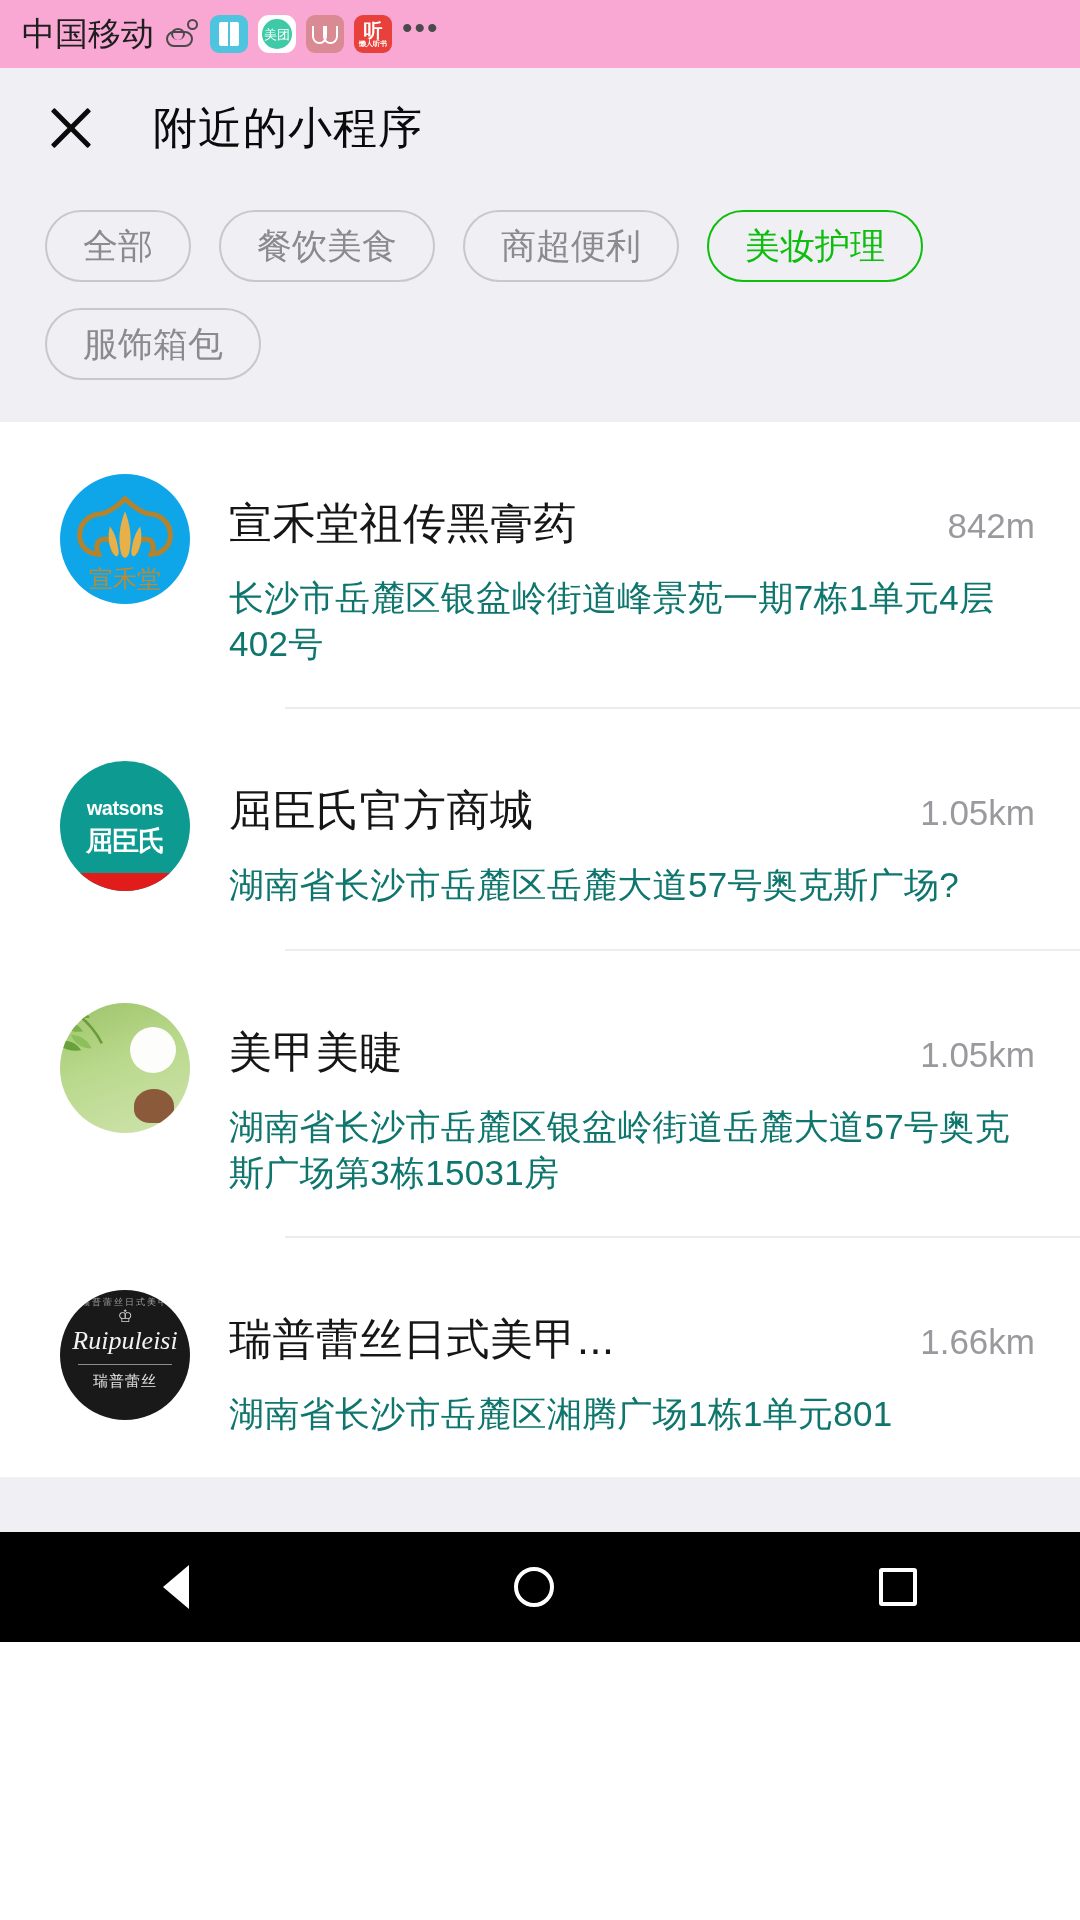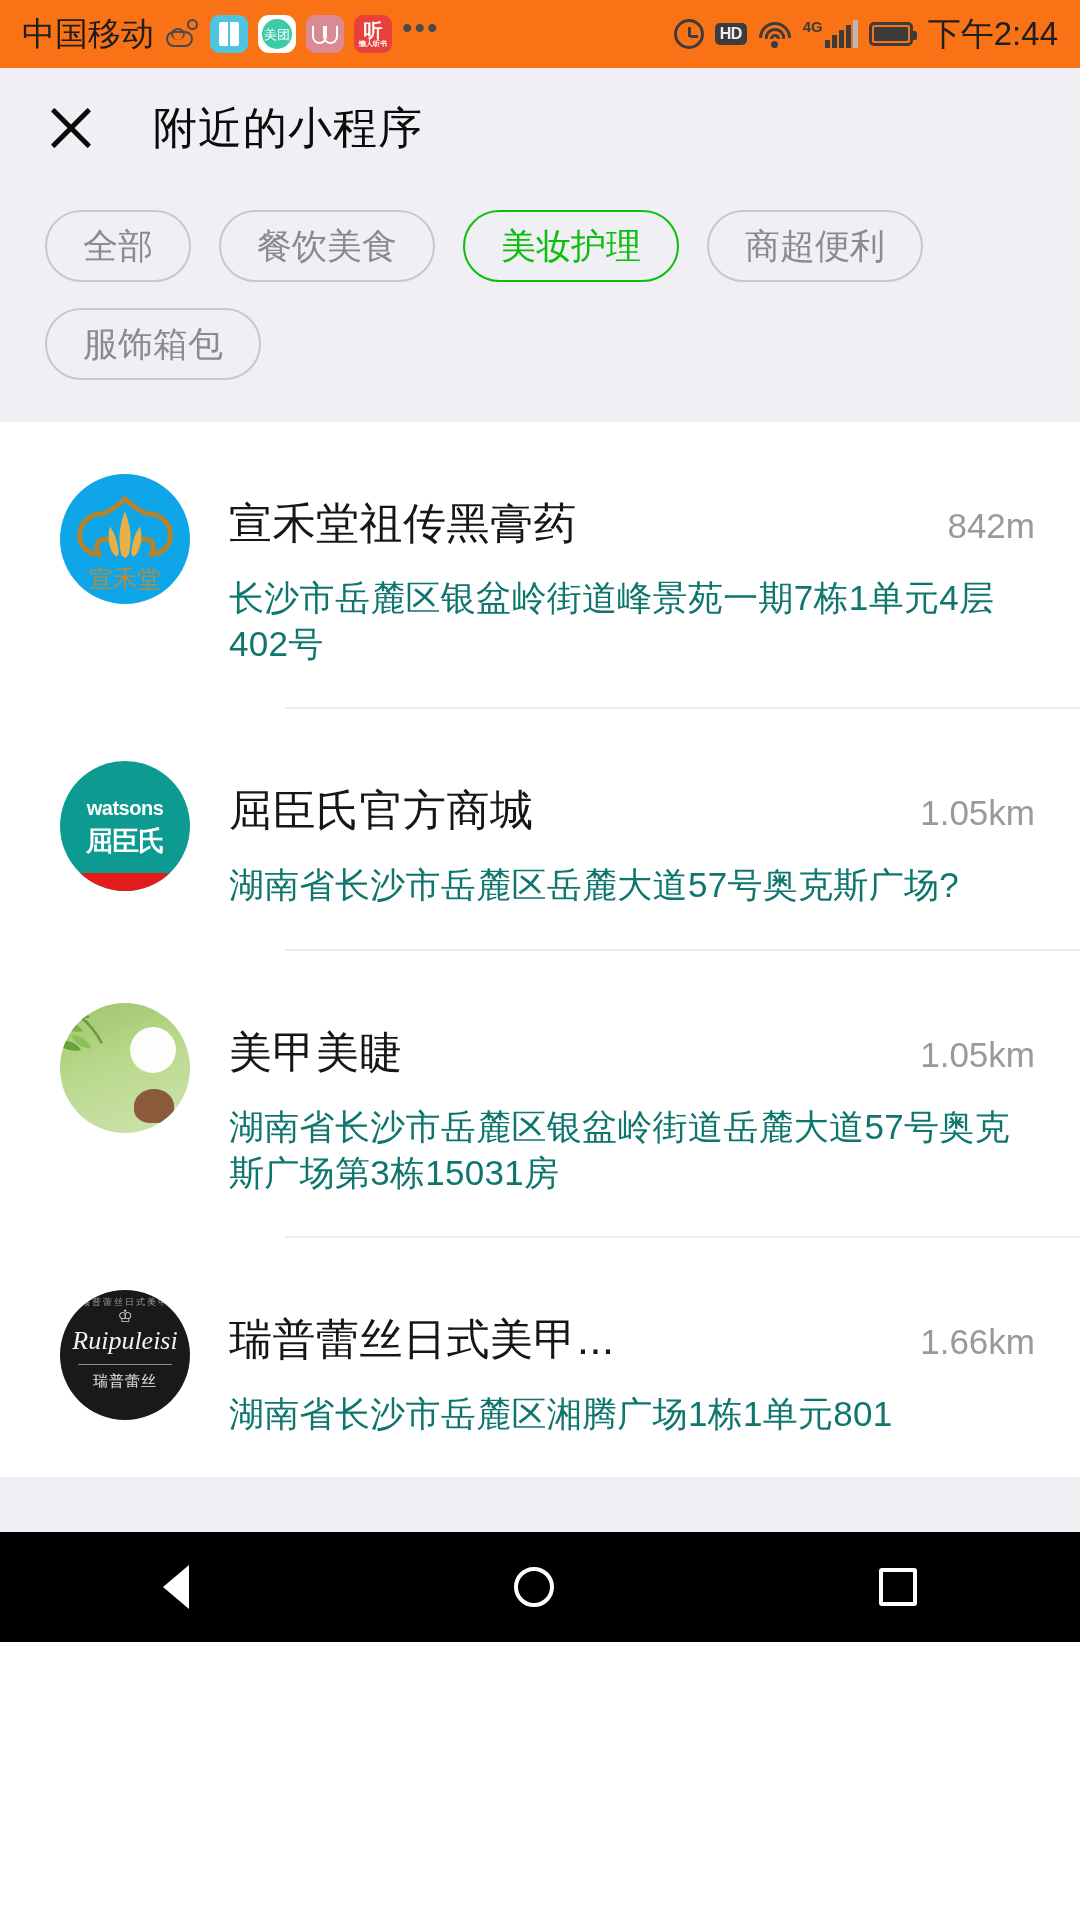--- a/index.html
+++ b/index.html
@@ -8,21 +8,21 @@
     font-family:"Liberation Sans","DejaVu Sans",sans-serif;
     background:#ffffff;
     overflow:hidden;
   }
   #screen { position:relative; width:1080px; height:1920px; background:#ffffff; }
 
   
   .statusbar {
     position:relative;
     height:68px;
-    background:#f97316;
+    background:#f9a8d4;
     display:flex; align-items:center;
     padding:0 22px;
   }
   .sb-left { display:flex; align-items:center; gap:10px; }
   .carrier { font-size:33px; color:#1e1e1e; letter-spacing:0px; }
   .sb-right { margin-left:auto; display:flex; align-items:center; gap:11px; }
   .appicon { width:38px; height:38px; border-radius:9px; display:flex; align-items:center; justify-content:center;
              font-size:16px; color:#fff; overflow:hidden; position:relative; }
   .ic-book { background:#4fc4de; }
   .ic-book::before { content:""; position:absolute; width:20px; height:24px; background:#ffffff;
@@ -161,63 +161,39 @@
       </span>
       <span class="appicon ic-hw">
           <span class="petal"></span>
         </span>
       <span class="appicon ic-ting">
         <b>听</b>
         <small>懒人听书</small>
       </span>
       <span class="dots">•••</span>
     </div>
-    <div class="sb-right">
-      <span class="sb-ic">
-          <span class="alarm"></span>
-        </span>
-      <span class="hd">HD</span>
-      <span class="wifi">
-        <span class="arc a1"></span>
-          <span class="arc a2"></span>
-          <span class="arc a3"></span>
-          <span class="dot"></span>
-      </span>
-      <span class="sig">
-        <span class="g4">4G</span>
-        <i></i>
-          <i></i>
-          <i></i>
-          <i></i>
-          <i></i>
-      </span>
-      <span class="batt">
-          <span></span>
-        </span>
-      <span class="time">下午2:44</span>
-    </div>
   </div>
 
   <div class="header">
     <div class="close-x"></div>
     <div class="page-title">附近的小程序</div>
   </div>
 
   <div class="filters">
     <div class="chip">
         <span>全部</span>
       </div>
     <div class="chip">
         <span>餐饮美食</span>
       </div>
+    <div class="chip">
+        <span>商超便利</span>
+      </div>
     <div class="chip active">
         <span>美妆护理</span>
-      </div>
-    <div class="chip">
-        <span>商超便利</span>
       </div>
     <div class="chip">
         <span>服饰箱包</span>
       </div>
   </div>
 
   <div class="list">
 
     <div class="row">
       <div class="thumb-wrap">

